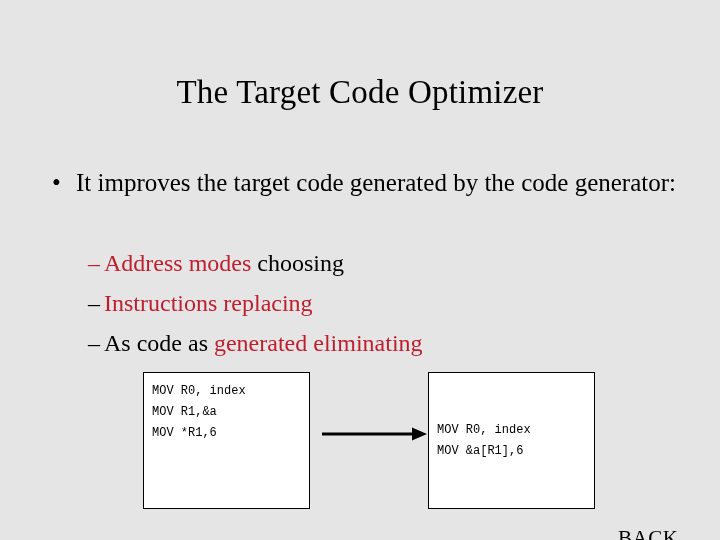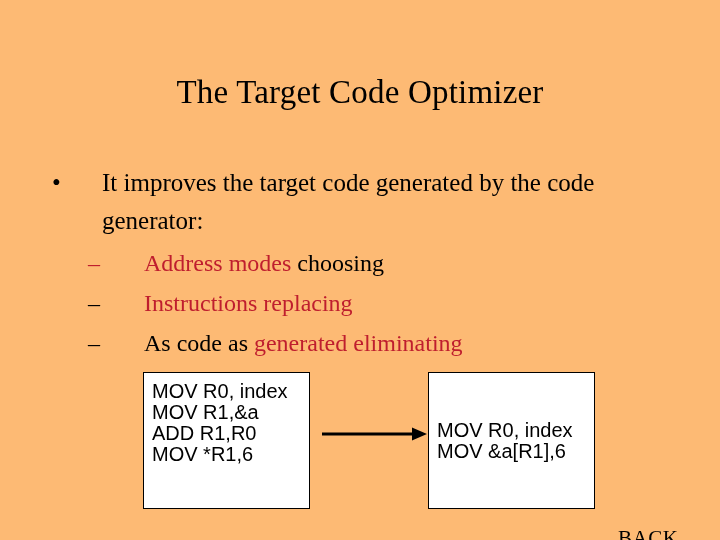--- a/index.html
+++ b/index.html
@@ -11,21 +11,21 @@
     width: 720px;
     height: 540px;
     position: relative;
     overflow: hidden;
     font-family: "Liberation Serif", "DejaVu Serif", serif;
     color: #000000;
   }
   .slide {
     position: absolute;
     inset: 0;
-    background: #fdba74;
+    background: #e5e5e5;
     padding-left: 20px;
   }
 
   
   .title {
     position: absolute;
     left: 0;
     right: 0;
     top: 72px;
     text-align: center;
@@ -51,21 +51,21 @@
     position: absolute;
     left: 0;
     top: 0;
     width: 28px;
     text-align: left;
     font-size: 25px;
     line-height: 38px;
   }
   .bullet-l1 .body {
     display: block;
-    margin-left: 50px;
+    margin-left: 24px;
     text-indent: 0;
   }
 
   
   .sublist {
     position: absolute;
     left: 88px;
     top: 246px;
     width: 560px;
   }
@@ -79,35 +79,35 @@
   .sub-item .dash {
     position: absolute;
     left: 0;
     top: 0;
     width: 26px;
     font-size: 24px;
     line-height: 34px;
   }
   .sub-item .text {
     display: inline-block;
-    margin-left: 56px;
+    margin-left: 16px;
   }
   .red { color: #bf1e2e; }
   .blk { color: #000000; }
 
   
   .code-box {
     position: absolute;
     border: 1px solid #000000;
     background: #ffffff;
     box-sizing: border-box;
-    font-size: 20px;
+    font-size: 12px;
     line-height: 21px;
     color: #000000;
-    font-family: Liberation Sans, sans-serif;
+    font-family: Liberation Mono, monospace;
   }
   .code-box .lines {
     padding: 0;
     margin: 0;
     list-style: none;
   }
   .code-box .lines li {
     white-space: nowrap;
   }
   #code-box-before {
@@ -181,21 +181,20 @@
         <span class="blk">As code as </span><span class="red">generated eliminating</span>
       </span>
     </div>
 
   </div>
 
   <div class="code-box" id="code-box-before">
     <ul class="lines">
       <li>MOV R0, index</li>
       <li>MOV R1,&amp;a</li>
-      <li>ADD R1,R0</li>
       <li>MOV *R1,6</li>
     </ul>
   </div>
 
   <div class="code-box" id="code-box-after">
     <ul class="lines">
       <li>MOV R0, index</li>
       <li>MOV &amp;a[R1],6</li>
     </ul>
   </div>

